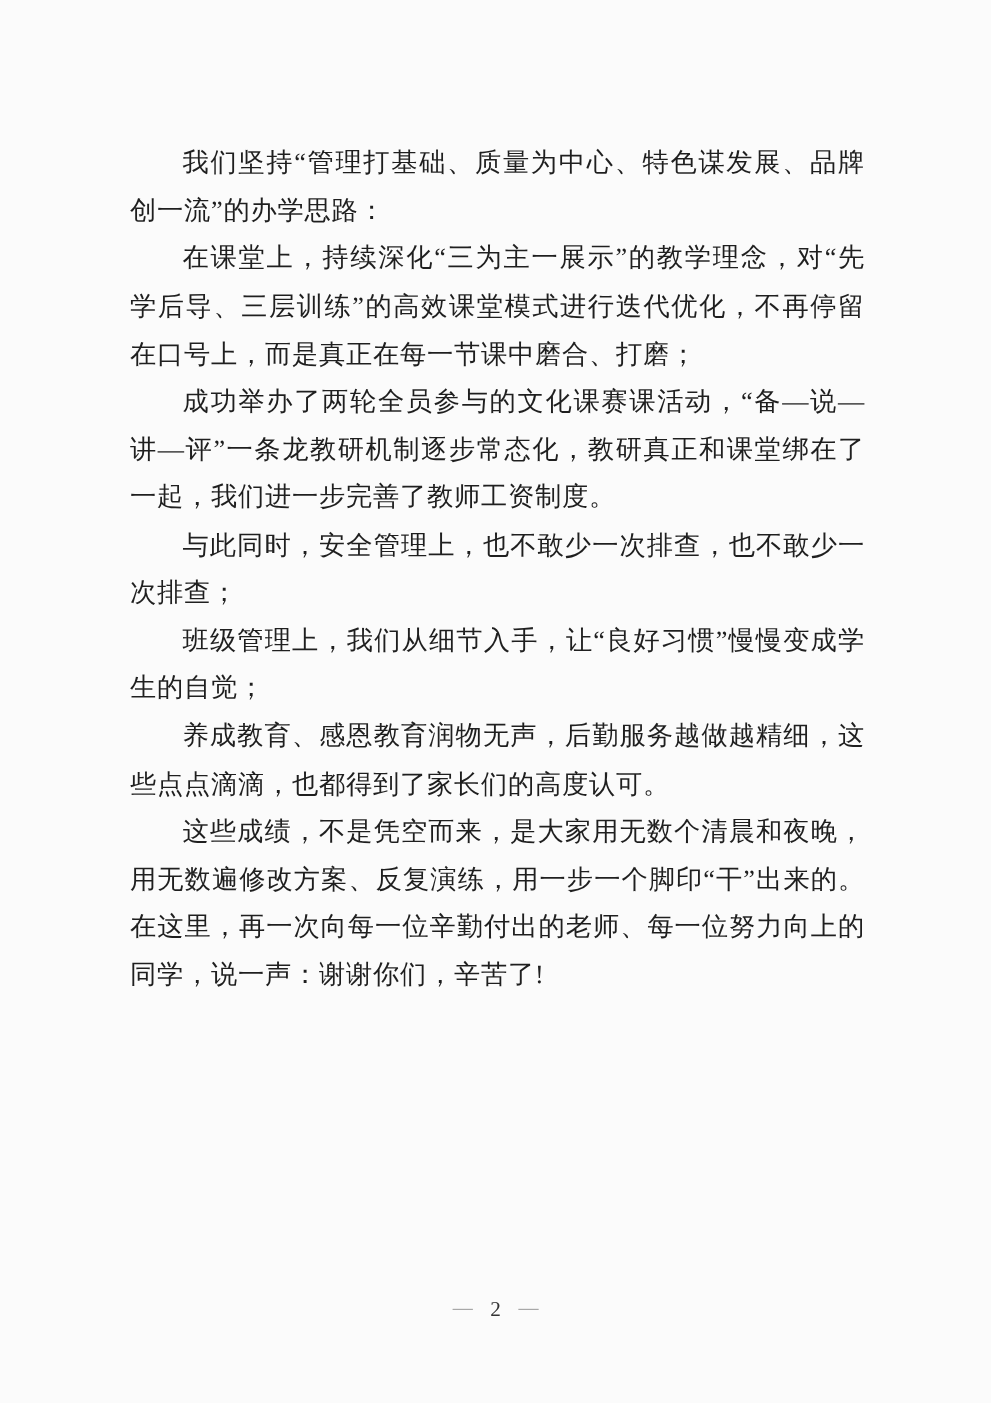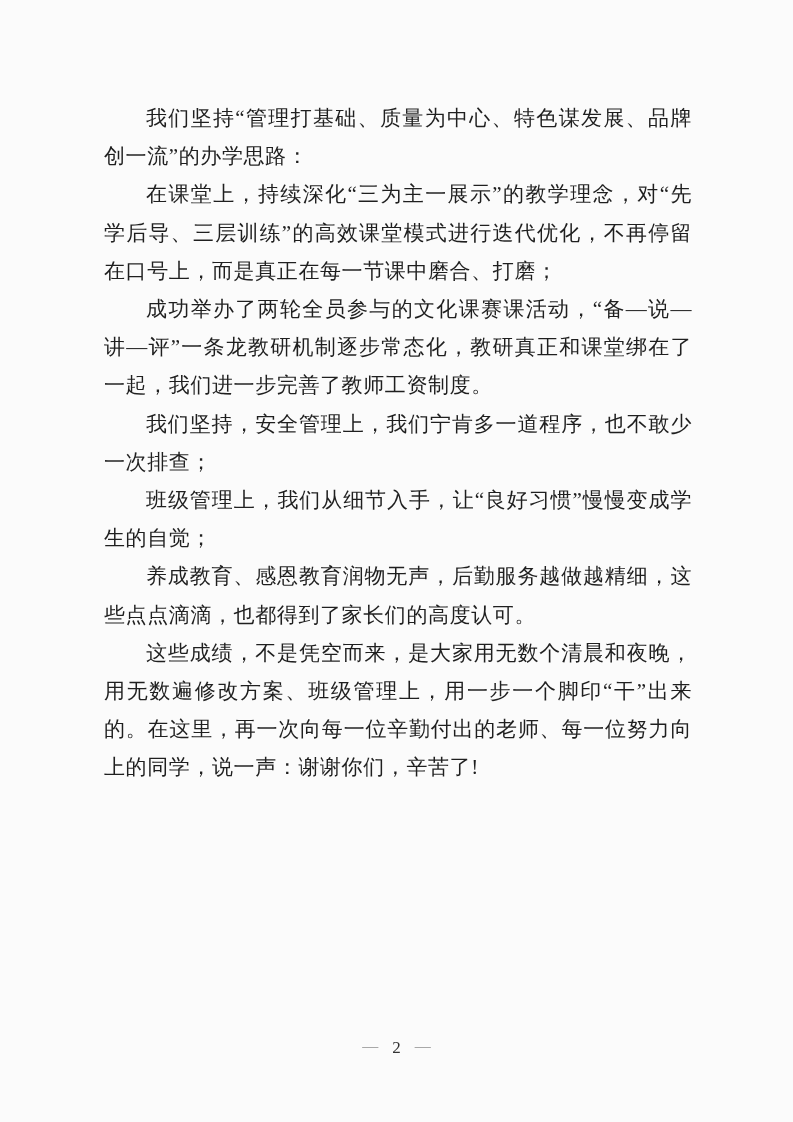--- a/index.html
+++ b/index.html
@@ -19,21 +19,21 @@
     font-family: "Liberation Serif", "DejaVu Serif", serif;
   }
   .page {
     position: relative;
     width: 793px;
     height: 1122px;
     background: var(--page-background);
   }
   .content {
     position: absolute;
-    top: 99px;
+    top: 111px;
     left: 104px;
     width: 588px;
   }
   .content p {
     font-size: 21px;
     line-height: 38.2px;
     color: var(--text-color);
     text-align: justify;
     text-justify: inter-character;
     text-indent: 2em;
@@ -66,23 +66,23 @@
 </style>
 </head>
 <body>
 
 <div class="page">
 
   <div class="content">
     <p>我们坚持“管理打基础、质量为中心、特色谋发展、品牌创一流”的办学思路：</p>
     <p>在课堂上，持续深化“三为主一展示”的教学理念，对“先学后导、三层训练”的高效课堂模式进行迭代优化，不再停留在口号上，而是真正在每一节课中磨合、打磨；</p>
     <p>成功举办了两轮全员参与的文化课赛课活动，“备—说—讲—评”一条龙教研机制逐步常态化，教研真正和课堂绑在了一起，我们进一步完善了教师工资制度。</p>
-    <p>我们坚持，安全管理上，我们宁肯多一道程序，也不敢少一次排查；</p>
+    <p>与此同时，安全管理上，也不敢少一次排查，也不敢少一次排查；</p>
     <p>班级管理上，我们从细节入手，让“良好习惯”慢慢变成学生的自觉；</p>
     <p>养成教育、感恩教育润物无声，后勤服务越做越精细，这些点点滴滴，也都得到了家长们的高度认可。</p>
-    <p>这些成绩，不是凭空而来，是大家用无数个清晨和夜晚，用无数遍修改方案、班级管理上，用一步一个脚印“干”出来的。在这里，再一次向每一位辛勤付出的老师、每一位努力向上的同学，说一声：谢谢你们，辛苦了!</p>
+    <p>这些成绩，不是凭空而来，是大家用无数个清晨和夜晚，用无数遍修改方案、反复演练，用一步一个脚印“干”出来的。在这里，再一次向每一位辛勤付出的老师、每一位努力向上的同学，说一声：谢谢你们，辛苦了!</p>
   </div>
 
   <div class="footer">
     <span class="dash">—</span><span class="num">2</span><span class="dash">—</span>
   </div>
 
 </div>
 
 </body></html>

